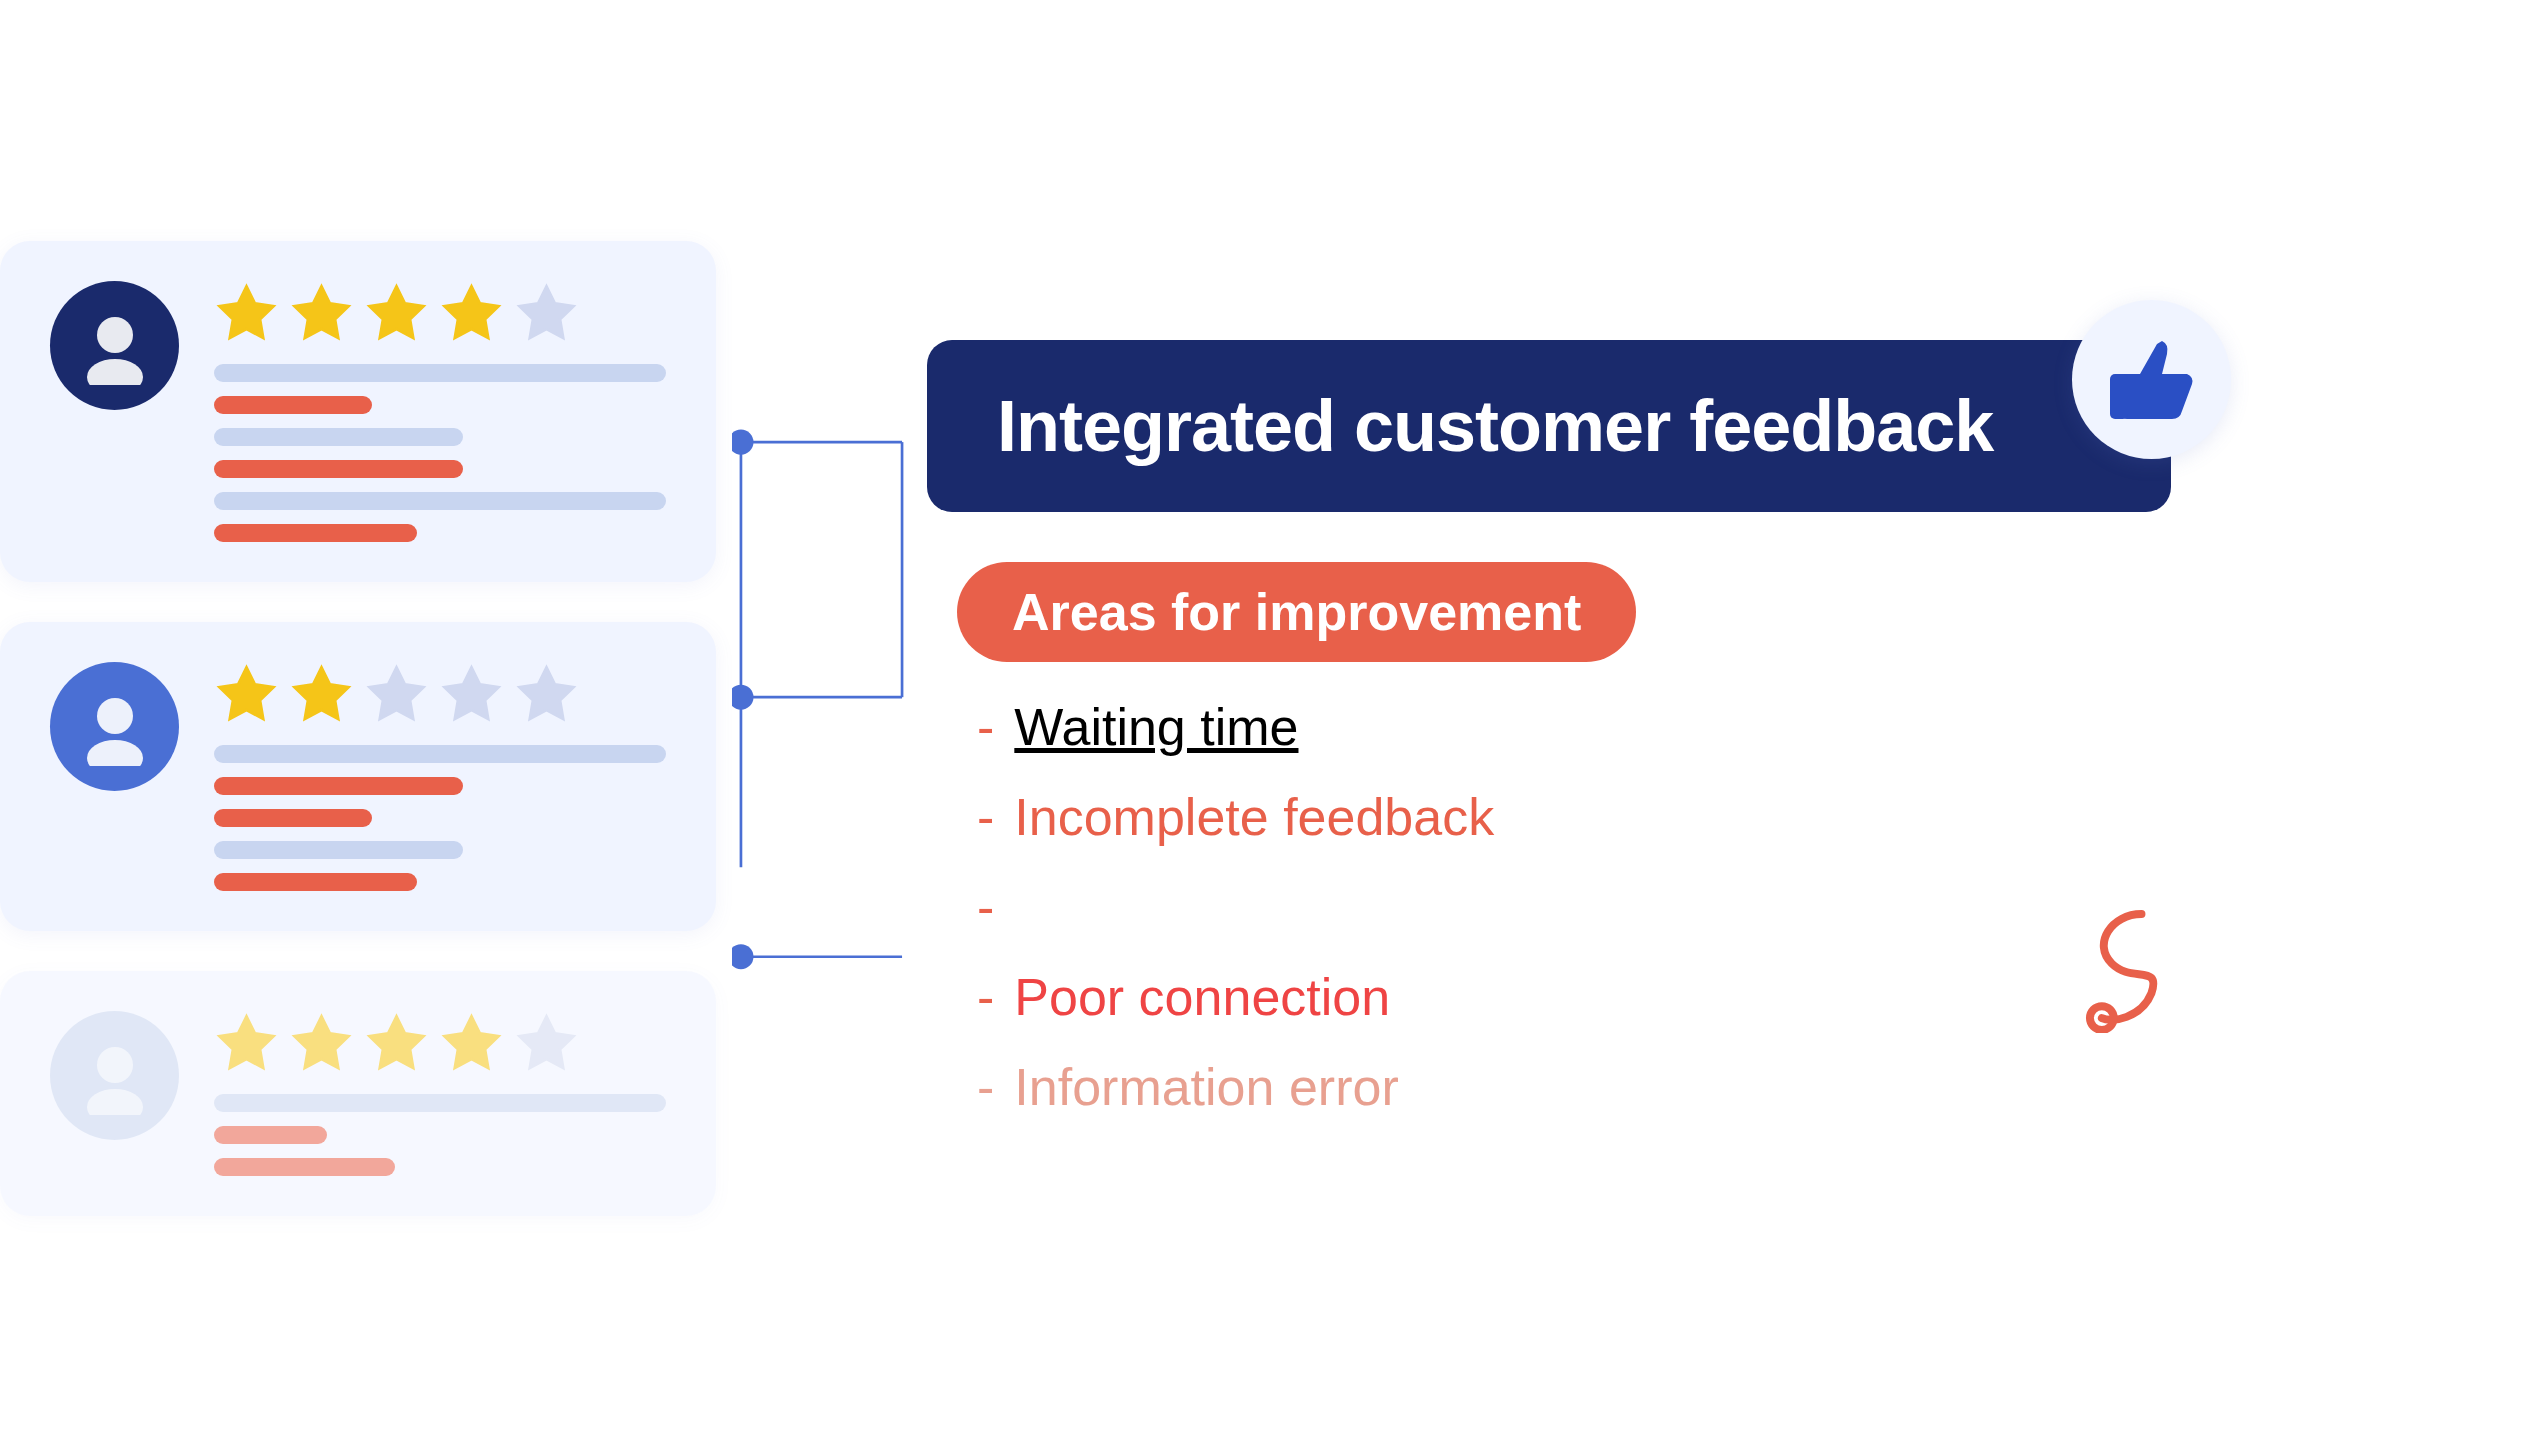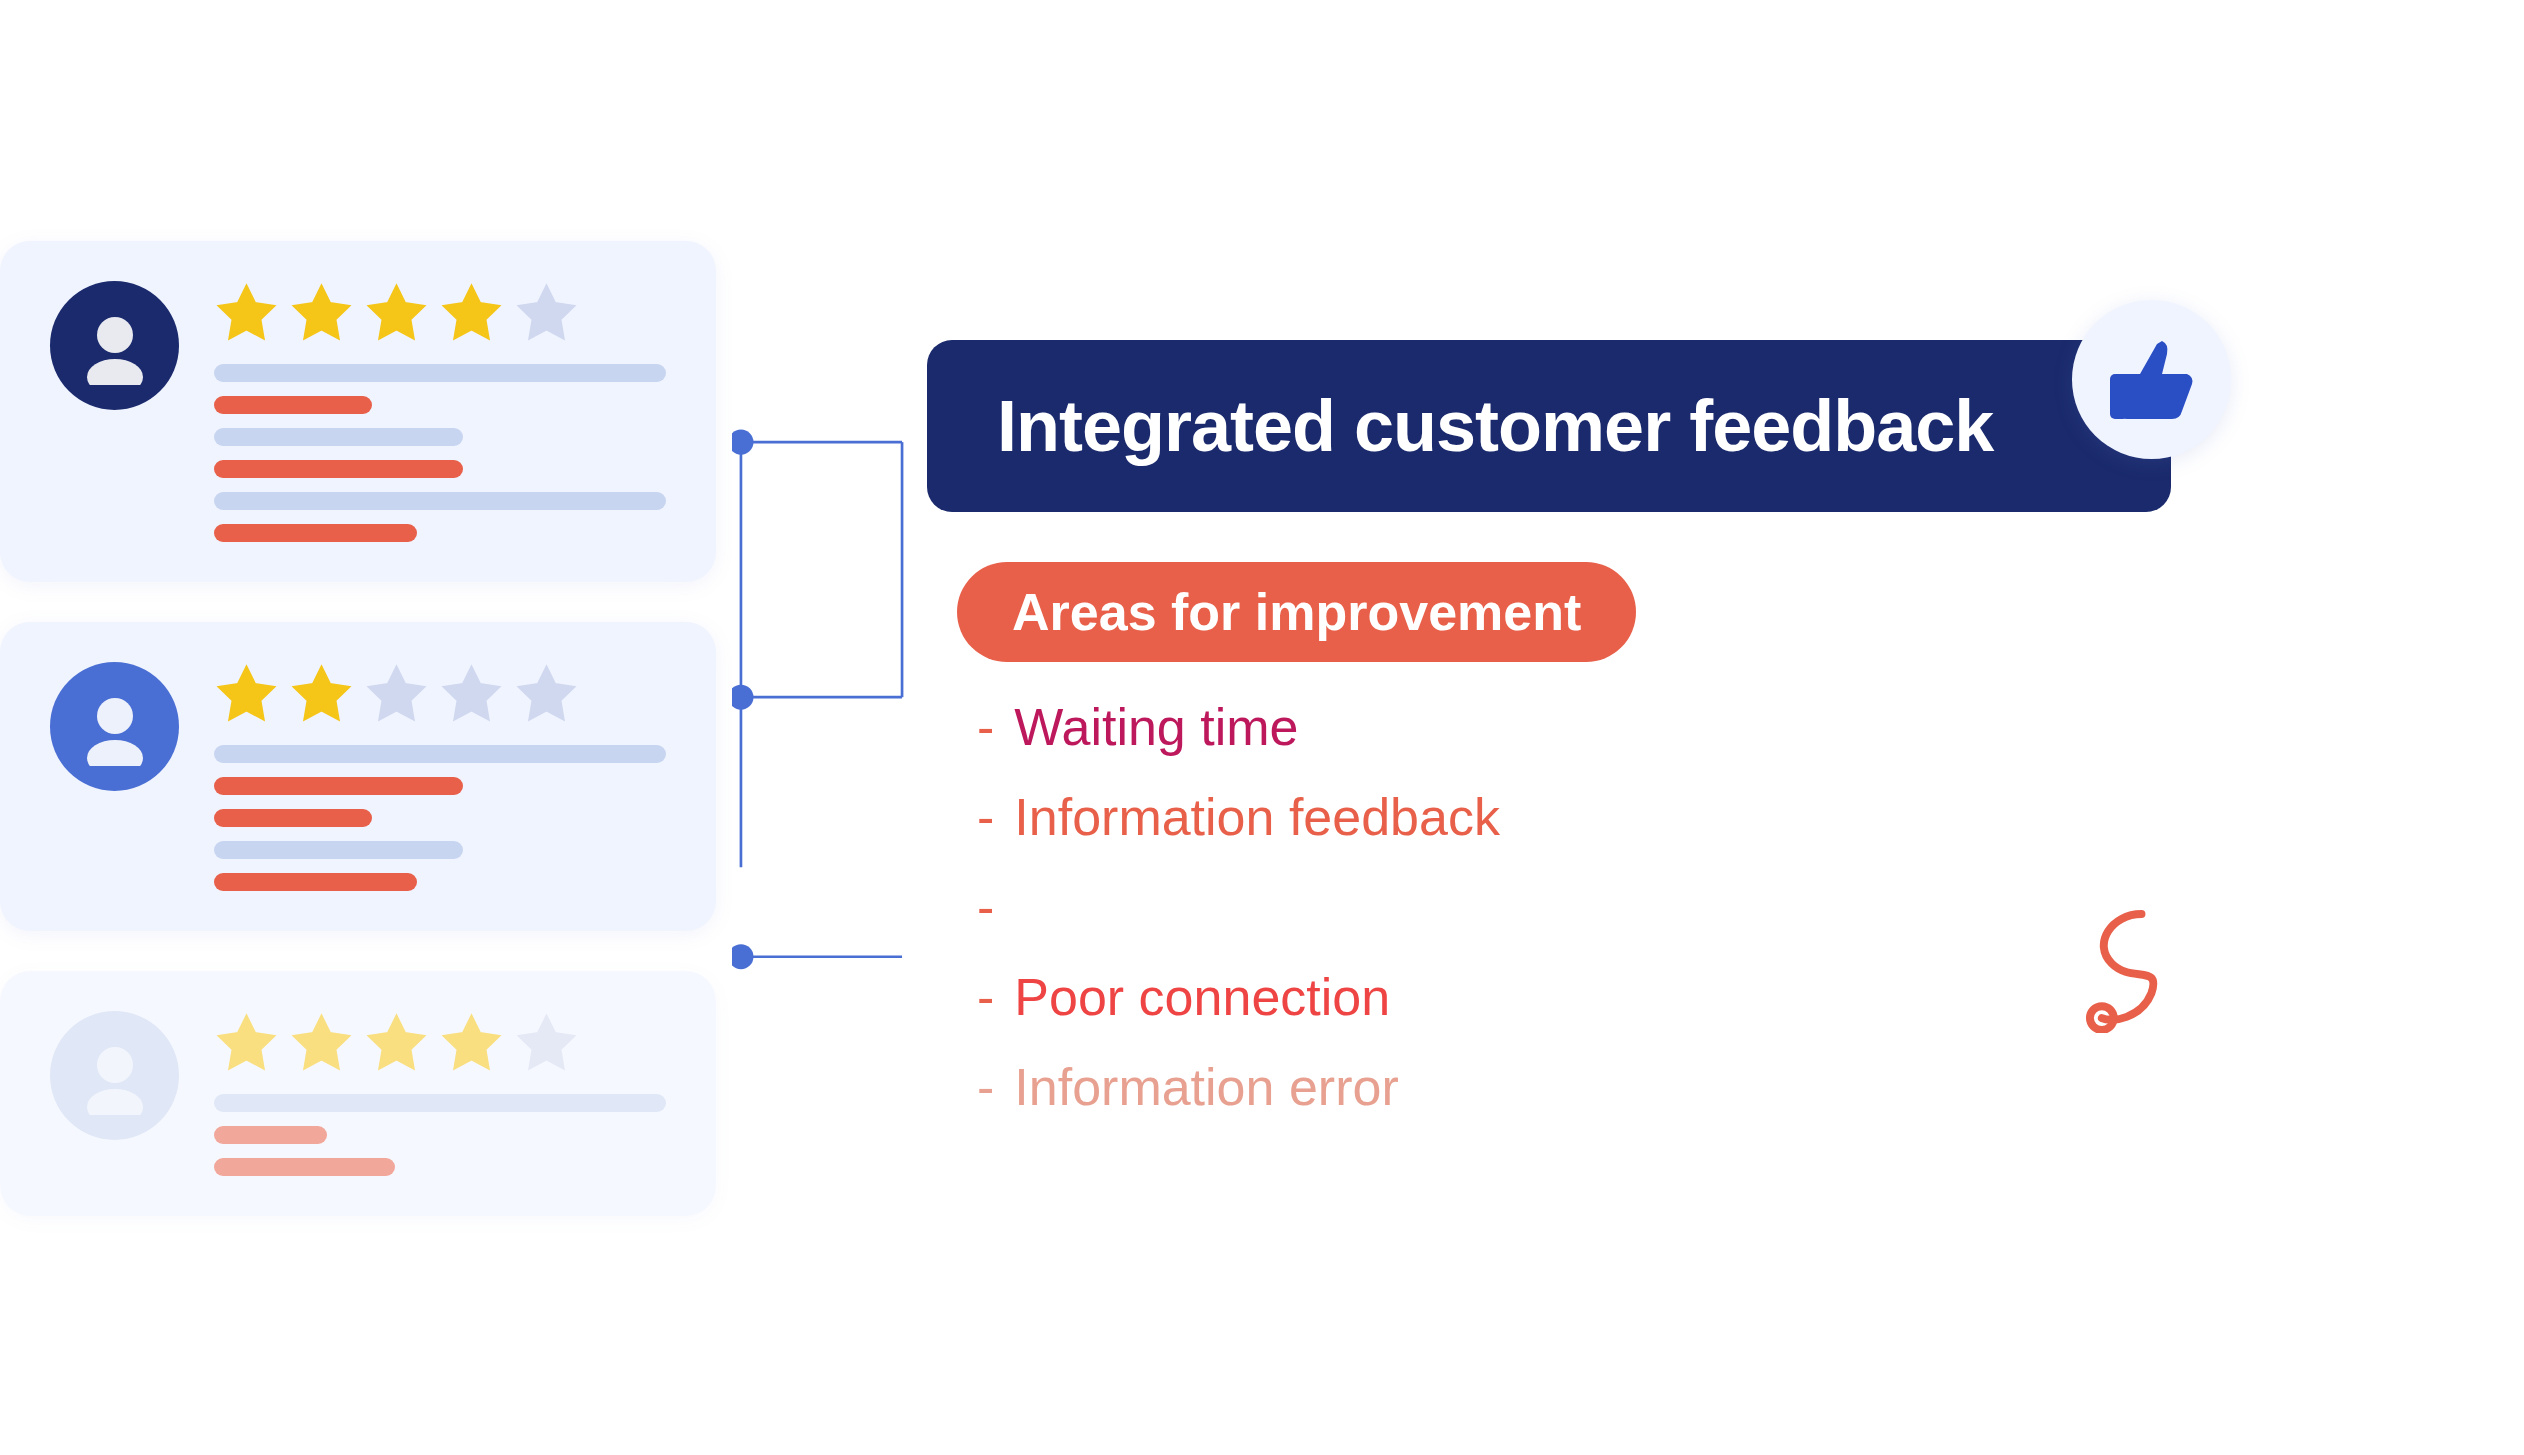--- a/index.html
+++ b/index.html
@@ -183,21 +183,21 @@
       color: #e8604a;
       font-size: 52px;
       font-weight: 400;
     }
 
     .improvement-text {
       font-size: 52px;
       font-weight: 500;
     }
 
-    .item-1 .improvement-text { color: #be185d; }
+    .item-1 .improvement-text { color: #000000; text-decoration: underline; }
     .item-2 .improvement-text { color: #e8604a; }
     .item-3 .improvement-text { color: #e8604a; }
     .item-4 .improvement-text { color: #ef4444; }
     .item-5 .improvement-text { color: #e8a090; }
 
     
     .squiggle {
       position: absolute;
       right: -30px;
       bottom: 80px;
@@ -369,21 +369,21 @@
         <span class="improvement-badge-text">Areas for improvement</span>
       </div>
 
       <div class="improvement-list">
         <div class="improvement-item item-1">
           <span class="improvement-dash">-</span>
           <span class="improvement-text">Waiting time</span>
         </div>
         <div class="improvement-item item-2">
           <span class="improvement-dash">-</span>
-          <span class="improvement-text">Information feedback</span>
+          <span class="improvement-text">Incomplete feedback</span>
         </div>
         <div class="improvement-item item-3">
           <span class="improvement-dash">-</span>
         </div>
         <div class="improvement-item item-4">
           <span class="improvement-dash">-</span>
           <span class="improvement-text">Poor connection</span>
         </div>
         <div class="improvement-item item-5">
           <span class="improvement-dash" style="color:#e8a090">-</span>

